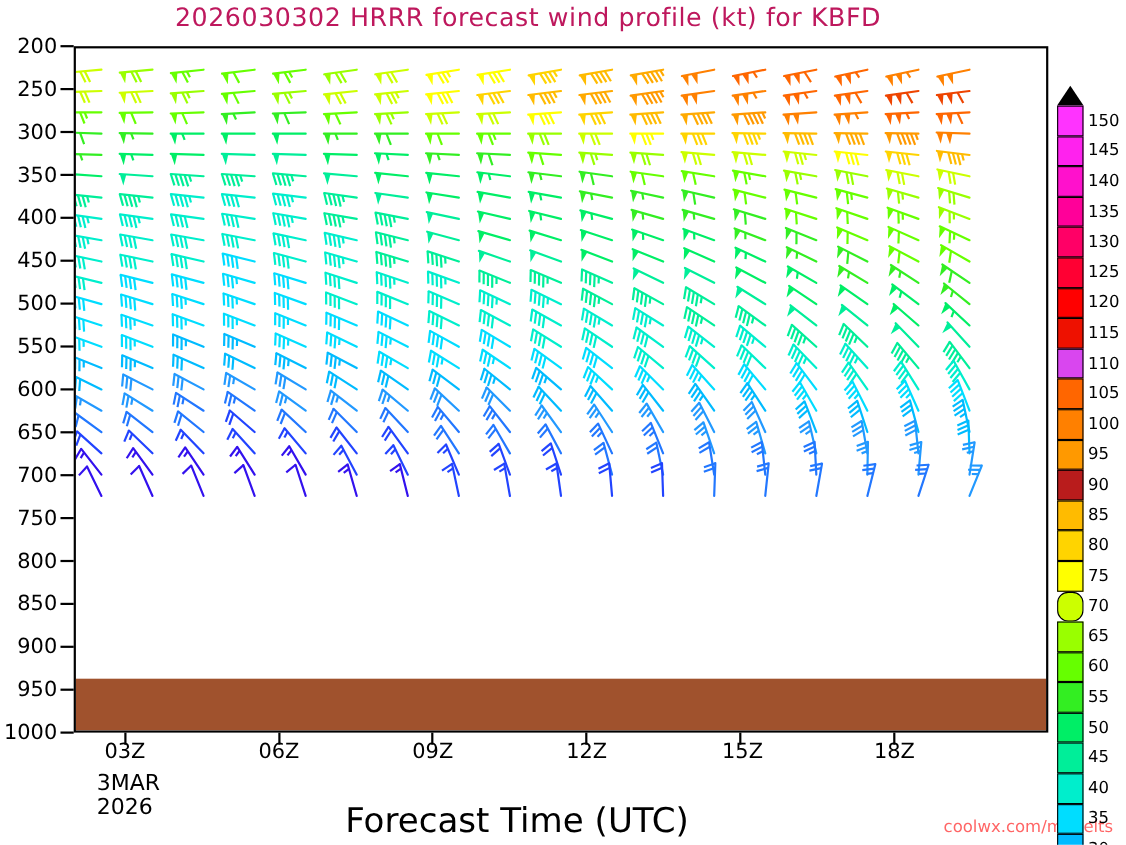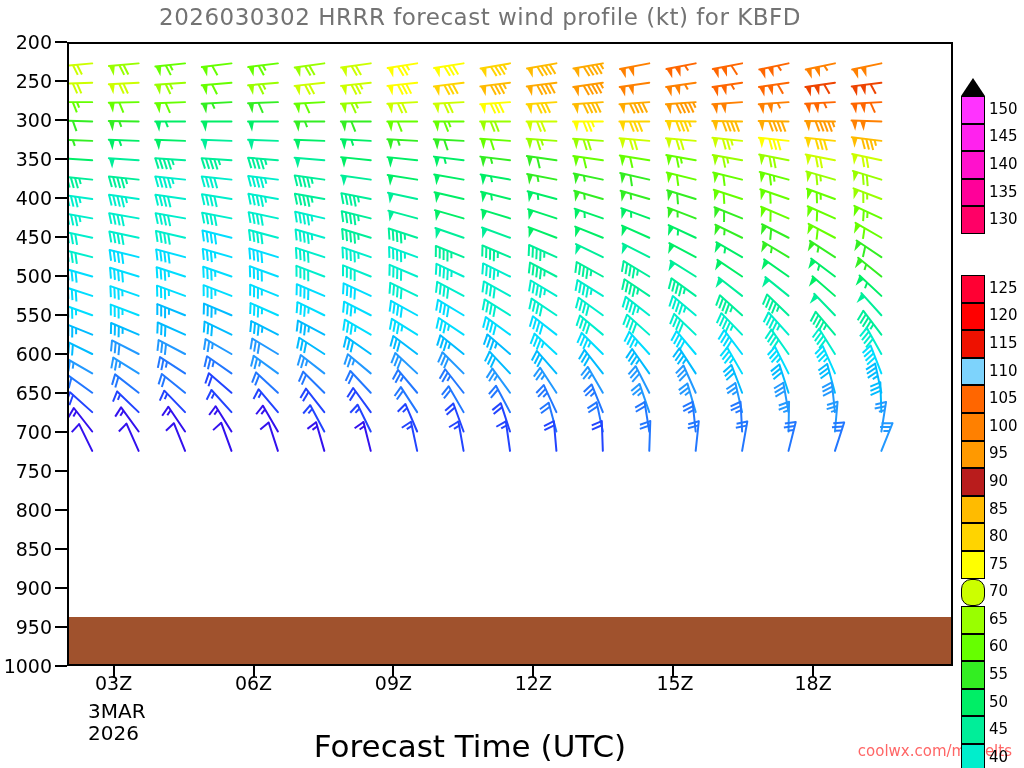--- a/index.html
+++ b/index.html
@@ -1,21 +1,21 @@
 <!DOCTYPE html>
 <html><head>
 <meta charset="utf-8">
 <style>
   html,body{margin:0;padding:0;background:#fff;}
   body{width:1024px;height:768px;overflow:hidden;font-family:"DejaVu Sans",sans-serif;}
   #root{position:relative;width:1024px;height:768px;background:#ffffff;}
 
   #title{
     position:absolute;left:0;top:4px;width:960px;text-align:center;
-    font-family:"DejaVu Sans",sans-serif;font-size:23px;color:#737373;letter-spacing:0.5px;
+    font-family:"DejaVu Sans",sans-serif;font-size:23px;color:#be185d;letter-spacing:0.5px;
   }
 
   #plot{
     position:absolute;left:67px;top:42px;width:886px;height:624px;
     border:2px solid #000;box-sizing:border-box;background:#fff;overflow:hidden;
   }
   #terrain{position:absolute;left:0;right:0;bottom:0;background:#a0522d;}
   #barbs{position:absolute;left:0;top:0;width:100%;height:100%;}
 
   .ytick{position:absolute;right:972px;transform:translateY(-50%);
@@ -2414,30 +2414,30 @@
       </div>
       <div class="cbcell" style="background: rgb(255, 17, 204);">
         <span class="cblabel">140</span>
       </div>
       <div class="cbcell" style="background: rgb(255, 0, 153);">
         <span class="cblabel">135</span>
       </div>
       <div class="cbcell" style="background: rgb(255, 0, 102);">
         <span class="cblabel">130</span>
       </div>
-      <div class="cbcell" style="background: rgb(255, 0, 51); margin-top: 41px;">
+      <div class="cbcell" style="background: rgb(255, 0, 51);">
         <span class="cblabel">125</span>
       </div>
       <div class="cbcell" style="background: rgb(255, 0, 0);">
         <span class="cblabel">120</span>
       </div>
       <div class="cbcell" style="background: rgb(238, 17, 0);">
         <span class="cblabel">115</span>
       </div>
-      <div class="cbcell" style="background: #7dd3fc;">
+      <div class="cbcell" style="background: #d946ef;">
         <span class="cblabel">110</span>
       </div>
       <div class="cbcell" style="background: rgb(255, 102, 0);">
         <span class="cblabel">105</span>
       </div>
       <div class="cbcell" style="background: rgb(255, 128, 0); padding-left: 12px;">
         <span class="cblabel">100</span>
       </div>
       <div class="cbcell" style="background: rgb(255, 153, 0);">
         <span class="cblabel">95</span>

